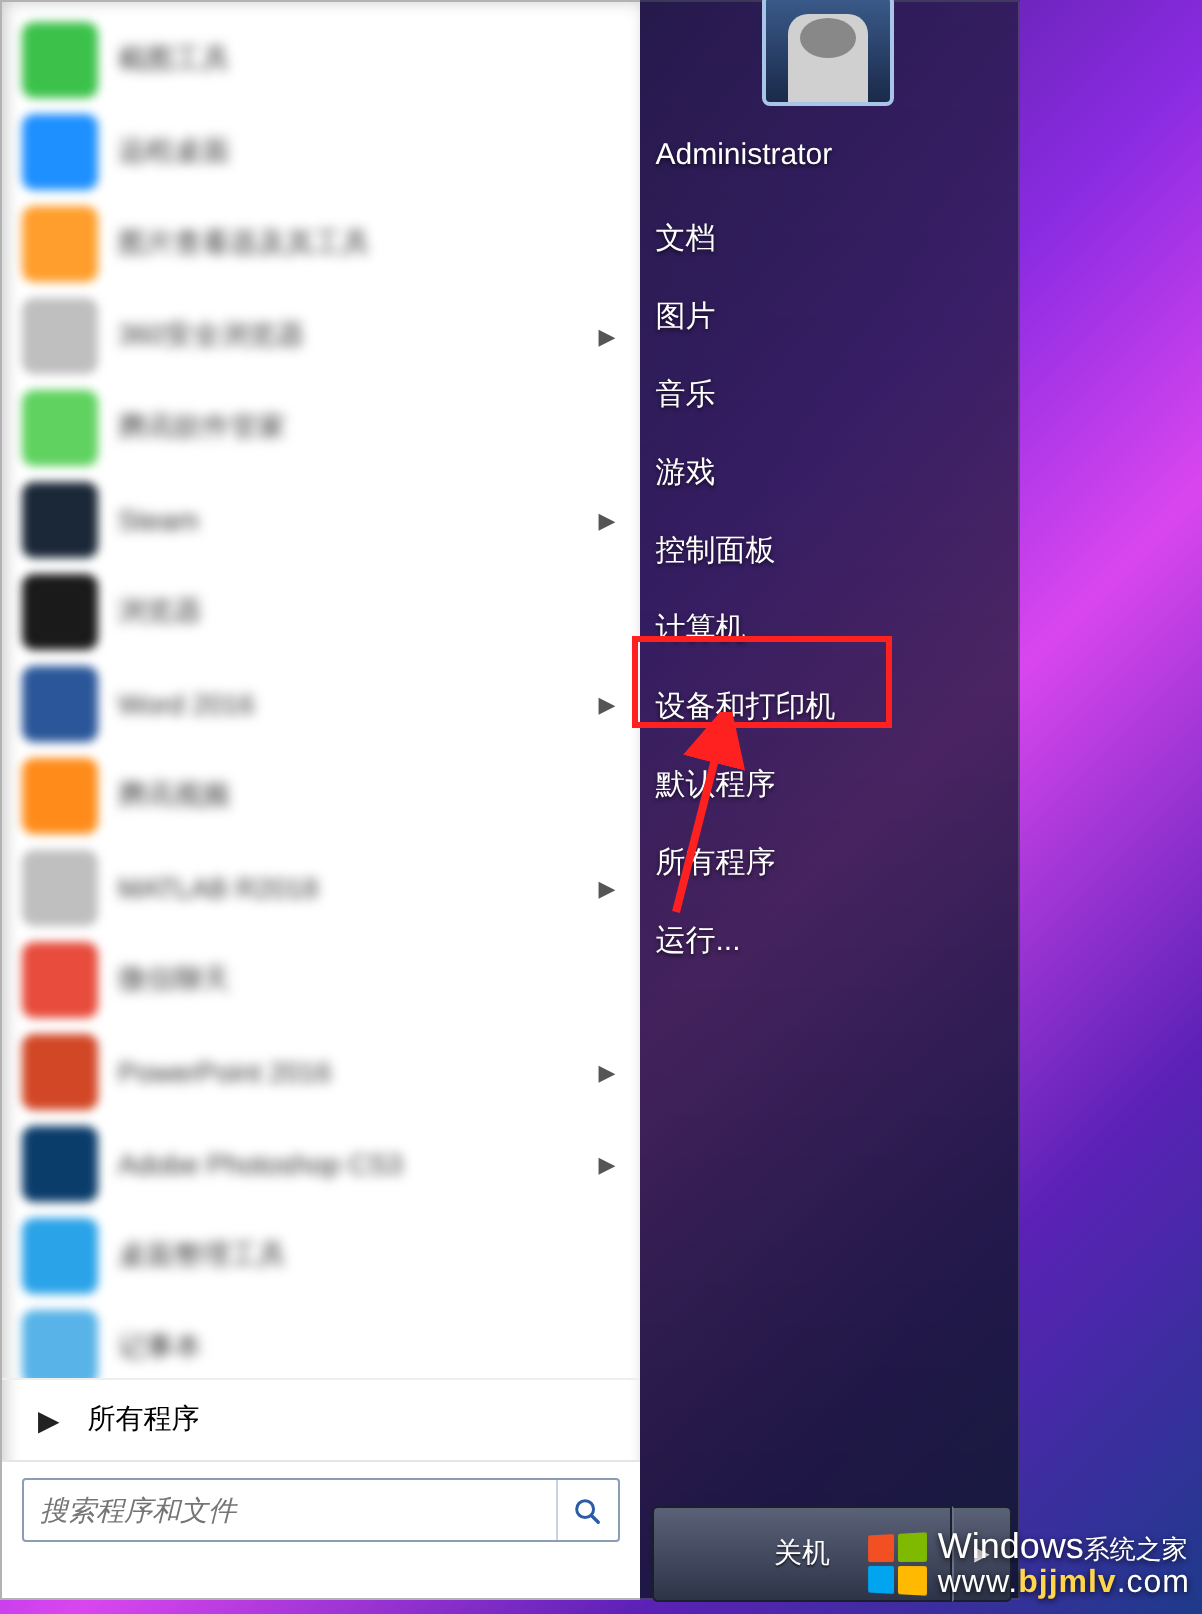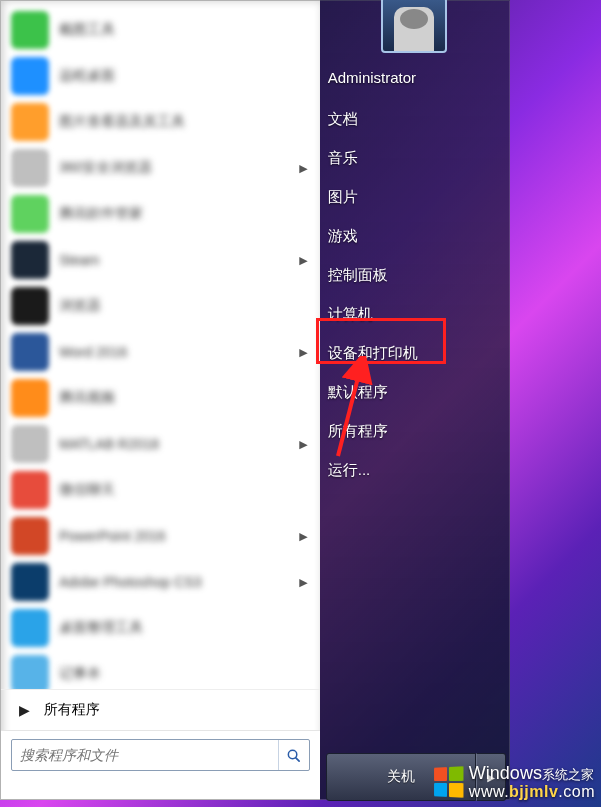--- a/index.html
+++ b/index.html
@@ -334,22 +334,22 @@
         </div>
       </div>
 
       <div class="right-panel">
         <div class="avatar-wrap">
           <div class="avatar-robot"></div>
         </div>
         <div id="rp-list">
             <div class="rp-item" style="margin-top: 8px; padding-bottom: 14px;">Administrator</div>
             <div class="rp-item">文档</div>
+            <div class="rp-item">图片</div>
             <div class="rp-item">音乐</div>
-            <div class="rp-item">图片</div>
             <div class="rp-item">游戏</div>
             <div class="rp-item">控制面板</div>
             <div class="rp-item">计算机</div>
             <div class="rp-item">设备和打印机</div>
             <div class="rp-item">默认程序</div>
             <div class="rp-item">所有程序</div>
             <div class="rp-item">运行...</div>
           </div>
       </div>
 

